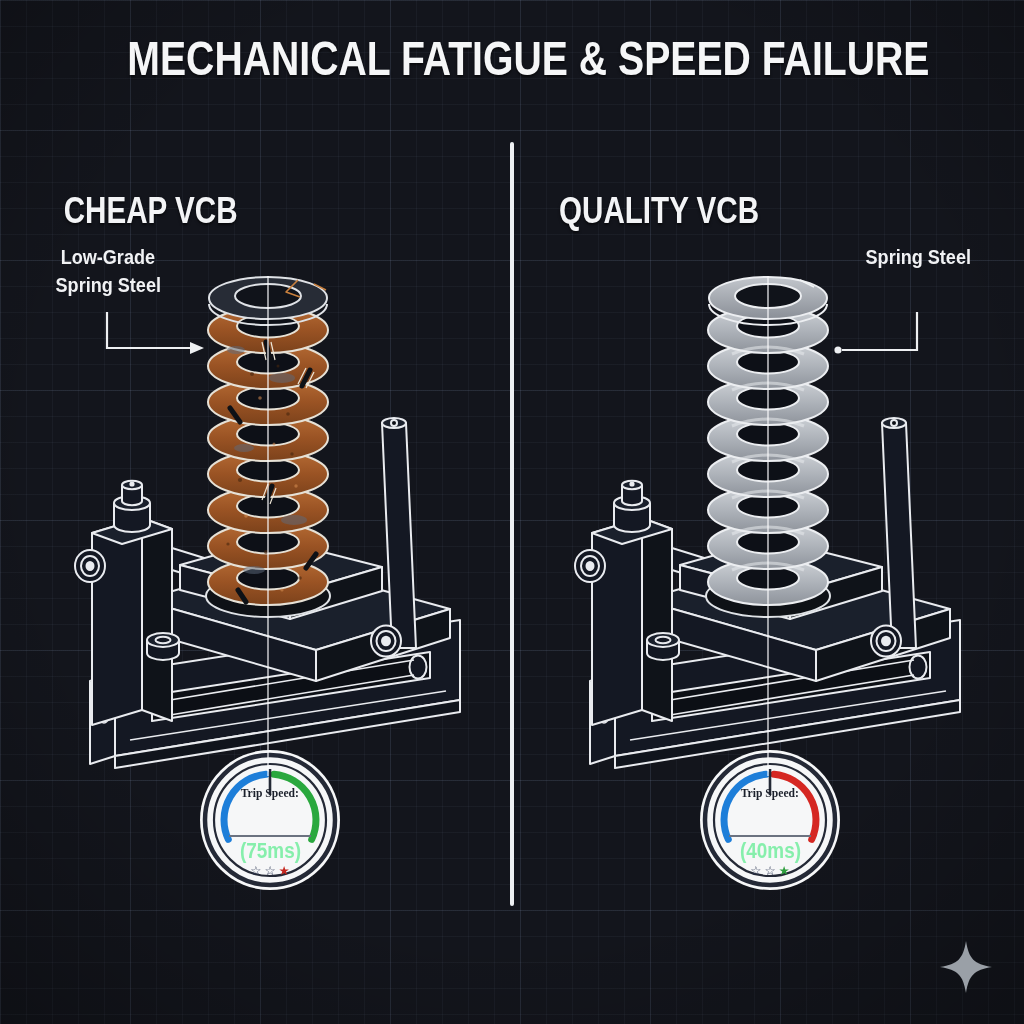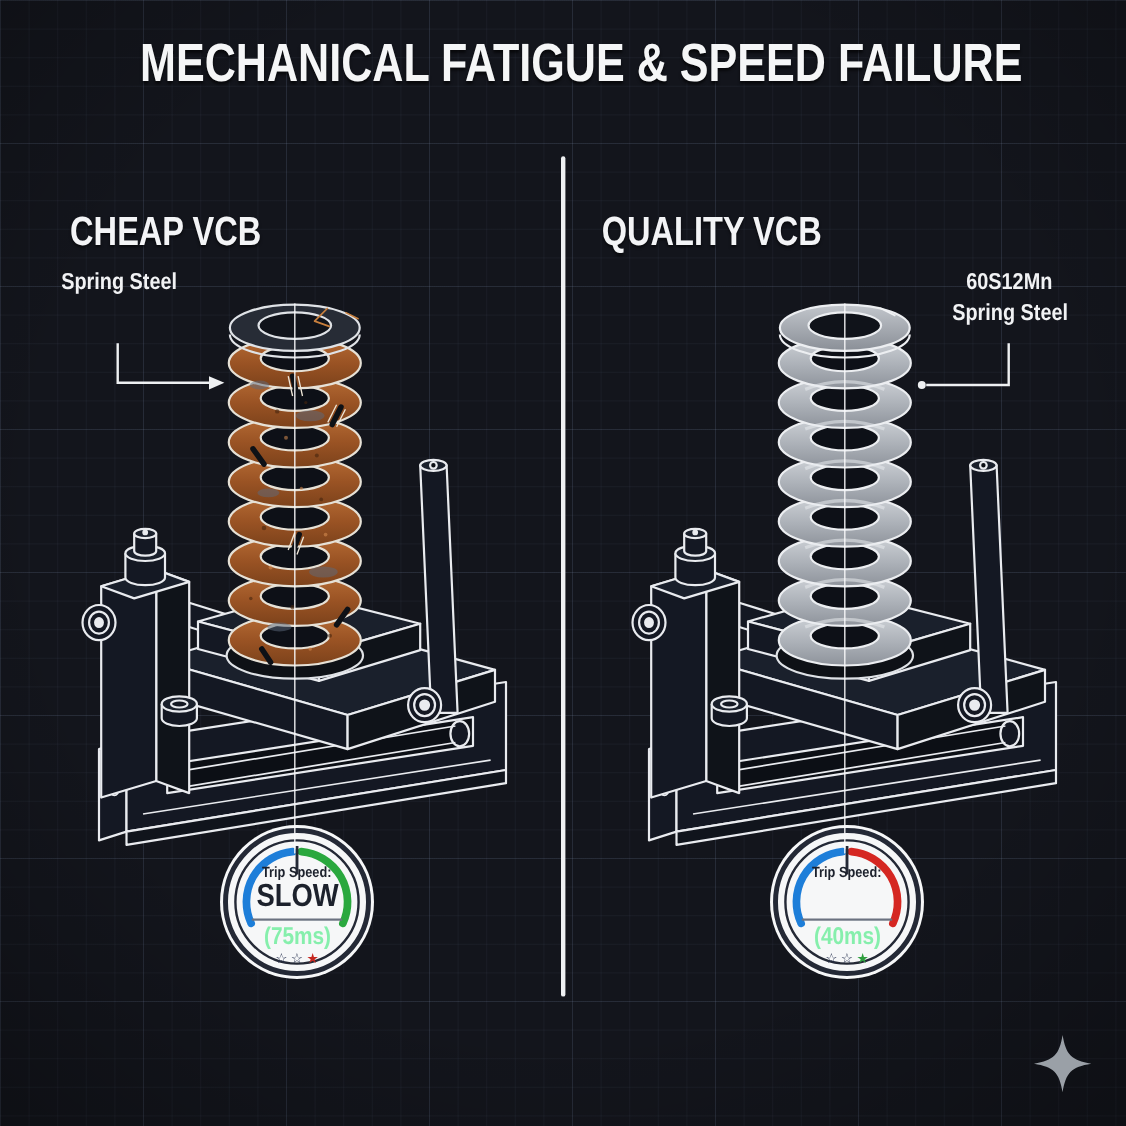--- a/index.html
+++ b/index.html
@@ -34,42 +34,42 @@
   .divider {
     position:absolute; left:510px; top:142px; width:4px; height:764px;
     background:#eef0f2; border-radius:2px;
   }
   .panel-heading {
     position:absolute; top:190px; width:470px; text-align:left;
     font-size:37px; font-weight:700; color:#f3f4f6;
     text-shadow:0 2px 3px rgba(0,0,0,0.6);
   }
   .panel-heading.left  { left:42px; }
-  .panel-heading.right { left:522px; }
+  .panel-heading.right { left:534px; }
 
   .annotation {
     position:absolute; top:243px; width:160px; text-align:center;
     font-size:21px; font-weight:700; line-height:1.32; color:#f1f2f4;
   }
   .annotation.left  { left:28px; }
   .annotation.right { left:838px; }
 
   .leader-svg { position:absolute; pointer-events:none; }
 
   .mech-svg { position:absolute; top:248px; width:470px; height:530px; z-index:3; pointer-events:none; }
   .mech-svg.left  { left:30px; }
   .mech-svg.right { left:530px; }
 
   .gauge { position:absolute; top:745px; width:150px; height:150px; z-index:2; }
   .gauge.left  { left:195px; }
   .gauge.right { left:695px; }
   .gauge svg { position:absolute; inset:0; }
   .gauge-label {
     position:absolute; top:40px; left:0; width:150px; text-align:center;
-    font-size:13.5px; font-weight:700; color:#1c212c;
+    font-size:13.5px; font-weight:700; color:#1c212c;font-family:Liberation Serif, serif;
   }
   .gauge-value {
     position:absolute; top:54px; left:0; width:150px; text-align:center;
     font-size:29px; font-weight:700; color:#1c212c; line-height:33px;
   }
   .gauge-sep { position:absolute; top:90px; left:34px; width:82px; height:2px; background:#6b7280; }
   .gauge-time {
     position:absolute; top:93px; left:0; width:150px; text-align:center;
     font-size:22px; font-weight:700; color:#86efac; line-height:26px;
   }
@@ -162,24 +162,24 @@
 <div class="divider"></div>
 
 <div class="panel-heading left">
   <span class="condensed">CHEAP VCB</span>
 </div>
 <div class="panel-heading right">
   <span class="condensed">QUALITY VCB</span>
 </div>
 
 <div class="annotation left">
+  <div><span class="condensed-mid">Low-Grade</span></div>
   <div><span class="condensed-mid">Spring Steel</span></div>
 </div>
 <div class="annotation right">
-  <div><span class="condensed-mid">60S12Mn</span></div>
   <div><span class="condensed-mid">Spring Steel</span></div>
 </div>
 
 <svg class="leader-svg" style="left:20px;top:305px" width="200" height="55">
   <path d="M 87,7 L 87,43 L 172,43" fill="none" stroke="#eef0f2" stroke-width="2.2"></path>
   <polygon points="170,37 184,43 170,49" fill="#eef0f2"></polygon>
 </svg>
 <svg class="leader-svg" style="left:820px;top:305px" width="110" height="55">
   <path d="M 97,7 L 97,45 L 22,45" fill="none" stroke="#eef0f2" stroke-width="2.2"></path>
   <circle cx="18" cy="45" r="3.6" fill="#eef0f2"></circle>
@@ -340,21 +340,20 @@
 <div class="gauge left">
   <svg viewBox="0 0 150 150">
     <circle cx="75" cy="75" r="70" fill="#f6f7f8"></circle>
     <circle cx="75" cy="75" r="65" fill="none" stroke="#242936" stroke-width="4.5"></circle>
     <circle cx="75" cy="75" r="56" fill="none" stroke="#242936" stroke-width="2.2"></circle>
     <path d="M 33.3 94.4 A 46 46 0 0 1 71 29.2" fill="none" stroke-width="7" stroke-linecap="round" stroke="#1d7ed9"></path>
     <path d="M 79 29.2 A 46 46 0 0 1 116.7 94.4" fill="none" stroke-width="7" stroke-linecap="round" stroke="#2aa83e"></path>
     <line x1="75" y1="24" x2="75" y2="50" stroke="#242936" stroke-width="2.6"></line>
   </svg>
   <div class="gauge-label"><span class="condensed-mid">Trip Speed:</span></div>
-  <div class="gauge-value"><span class="condensed-mid">SLOW</span></div>
   <div class="gauge-sep"></div>
   <div class="gauge-time"><span class="condensed-mid">(75ms)</span></div>
   <div class="gauge-stars">
     <span style="color: rgb(42, 52, 82);">☆</span>
     <span style="color: rgb(42, 52, 82);">☆</span>
     <span style="color: rgb(197, 39, 31);">★</span>
   </div>
 </div>
 
 <div class="gauge right">

